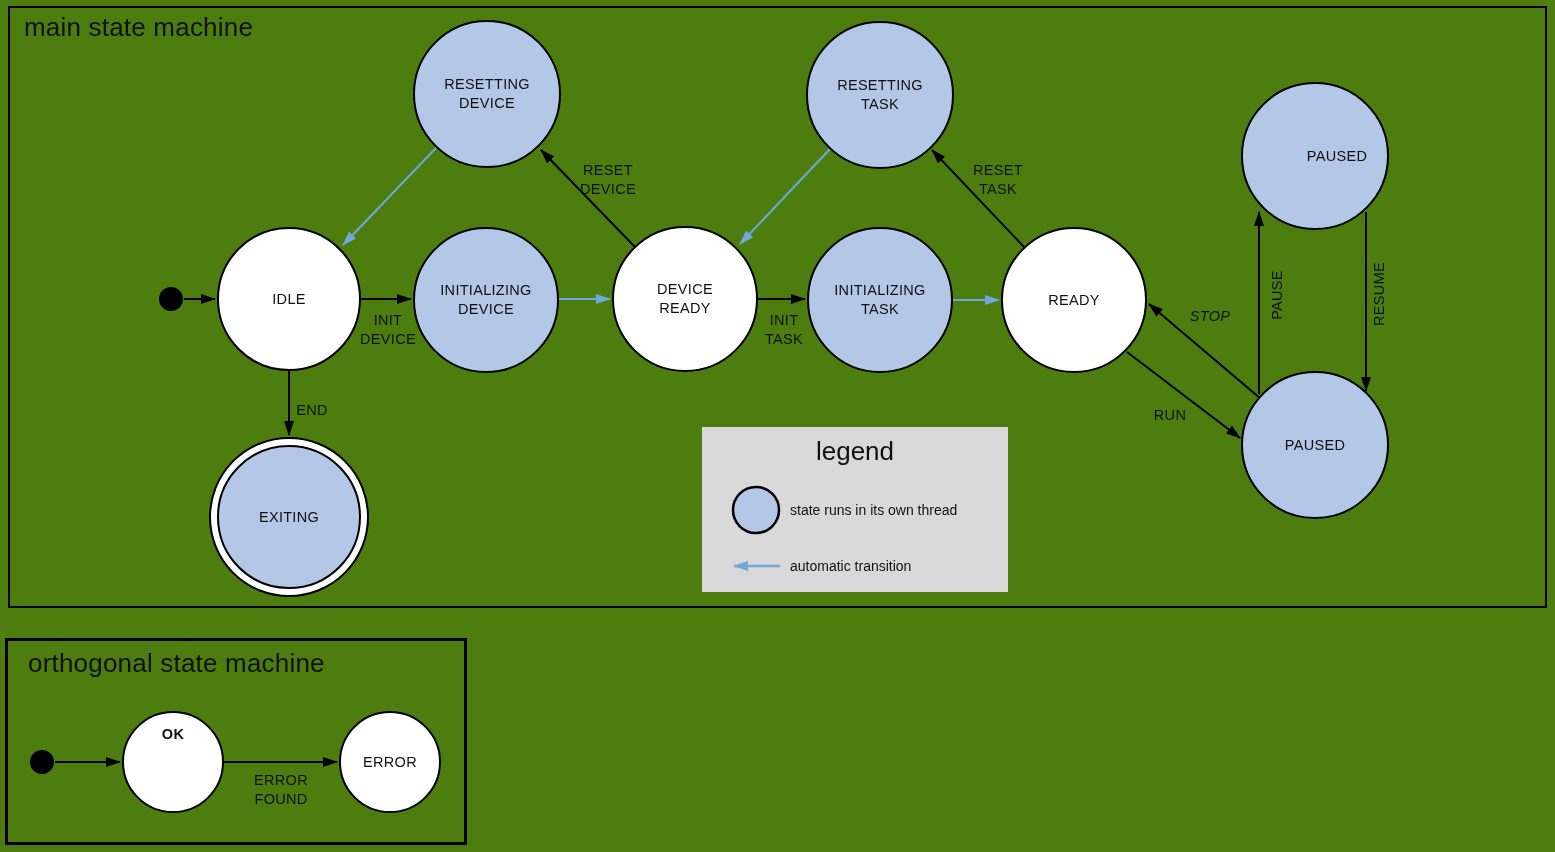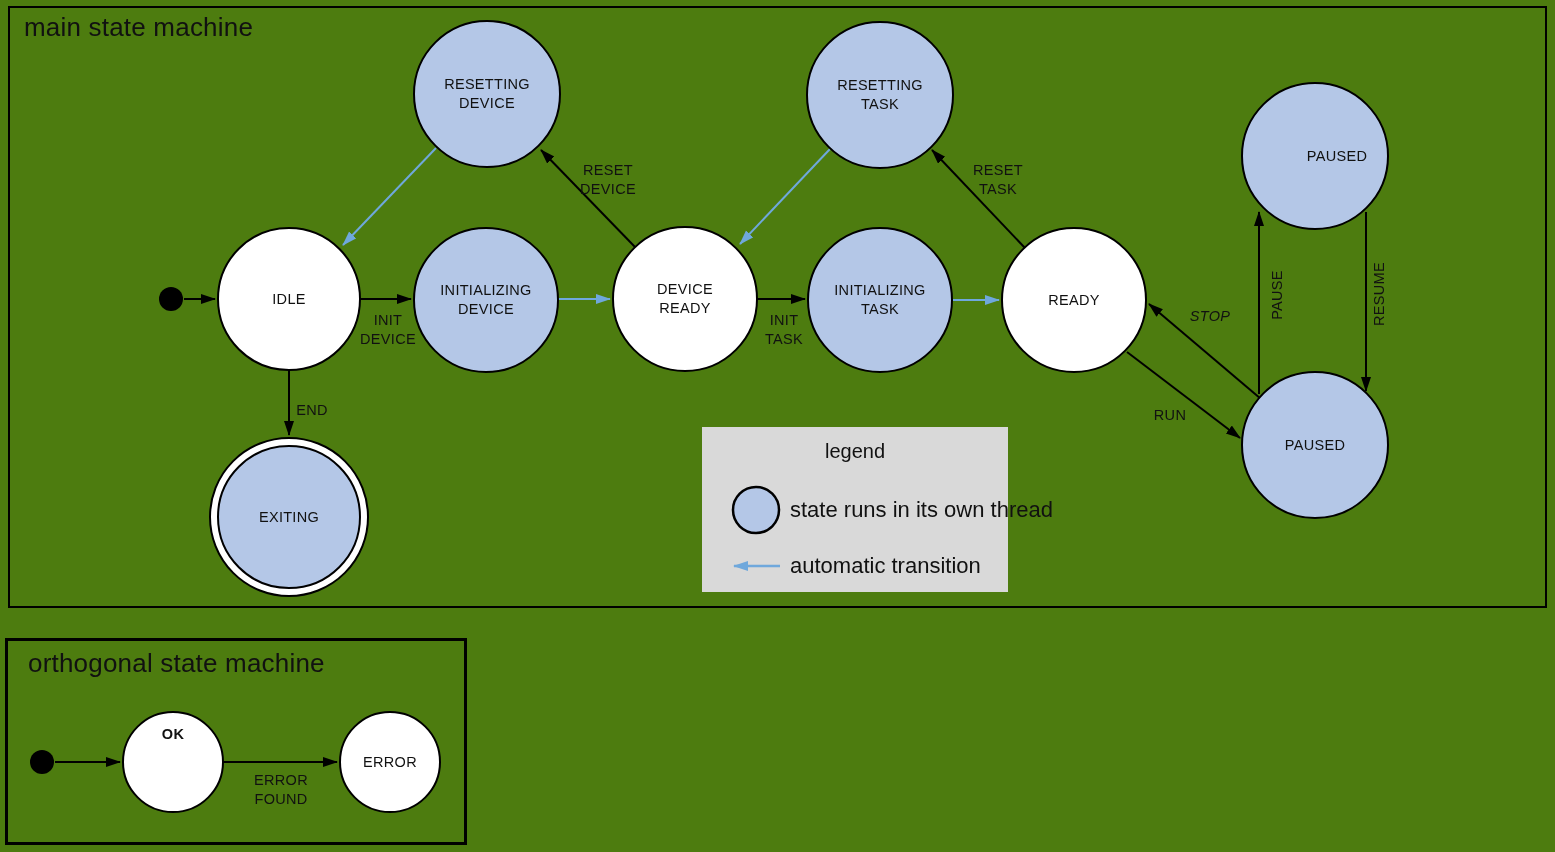--- a/index.html
+++ b/index.html
@@ -44,28 +44,28 @@
   .label.rot { transform: translate(-50%, -50%) rotate(-90deg); }
   .legend-bg {
     position: absolute;
     left: 702px; top: 427px;
     width: 306px; height: 165px;
     background: #d9d9d9;
   }
   .legend-title {
     position: absolute;
     transform: translate(-50%, -50%);
-    font-size: 20px;
+    font-size: 26px;
     color: #111;
     white-space: nowrap;
   }
   .legend-text {
     position: absolute;
     transform: translateY(-50%);
-    font-size: 22px;
+    font-size: 14px;
     color: #111;
     white-space: nowrap;
   }
 </style>
 </head>
 <body>
 
 <div class="canvas">
 
   <div class="frame" style="left:8px; top:6px; width:1539px; height:602px;"></div>

